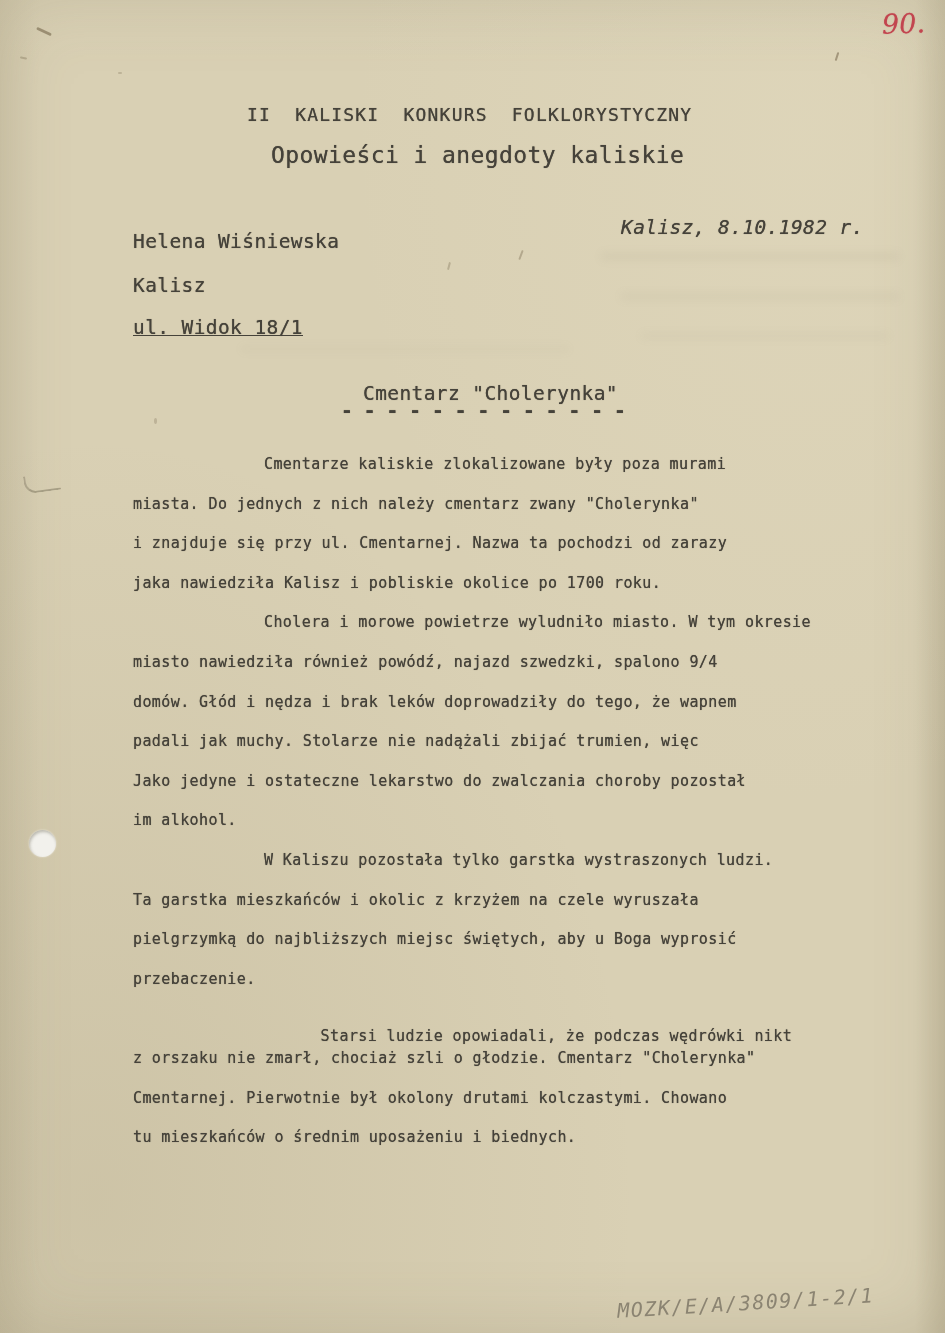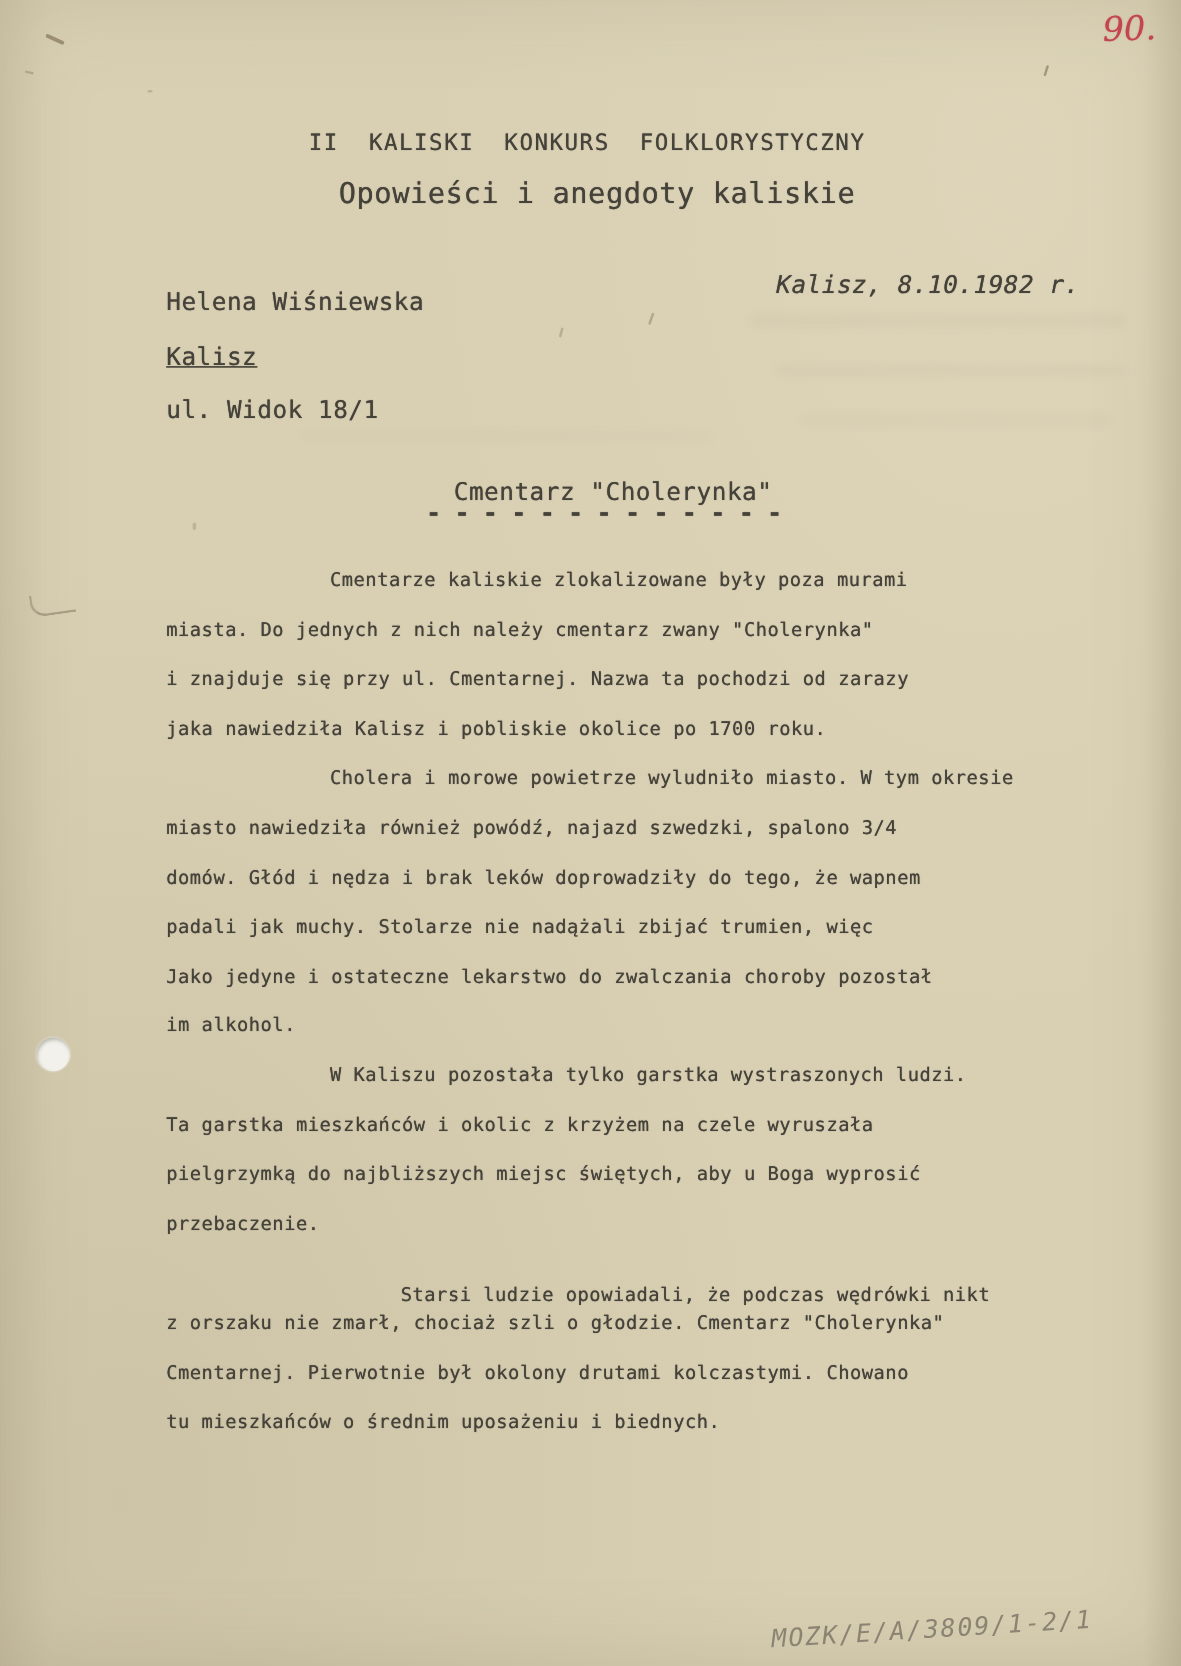--- a/index.html
+++ b/index.html
@@ -103,34 +103,34 @@
   <div class="ghost" style="left:240px;top:345px;width:330px;height:8px;opacity:.04;"></div>
 
   <div class="hole"></div>
 
   <div class="tw title" style="left:247px;top:104px;">II  KALISKI  KONKURS  FOLKLORYSTYCZNY</div>
   <div class="tw" style="left:271px;top:142px;font-size:23px;">Opowieści i anegdoty kaliskie</div>
 
   <div class="tw" style="left:621px;top:216px;font-style:italic;">Kalisz, 8.10.1982 r.</div>
 
   <div class="tw" style="left:133px;top:230px;text-align:right;">Helena Wiśniewska</div>
-  <div class="tw" style="left:133px;top:274px;text-decoration:underline;">Kalisz</div>
-  <div class="tw" style="left:133px;top:316px;">ul. Widok 18/1</div>
+  <div class="tw" style="left:133px;top:274px;">Kalisz</div>
+  <div class="tw" style="left:133px;top:316px;text-decoration:underline;">ul. Widok 18/1</div>
 
   <div class="tw" style="left:363px;top:382px;">Cmentarz "Cholerynka"</div>
   <div class="tw dashes" style="left:341px;top:399px;">-------------</div>
 
   <div class="bodytext">
     <div class="line indent">Cmentarze kaliskie zlokalizowane były poza murami</div>
     <div class="line">miasta. Do jednych z nich należy cmentarz zwany "Cholerynka"</div>
     <div class="line">i znajduje się przy ul. Cmentarnej. Nazwa ta pochodzi od zarazy</div>
     <div class="line">jaka nawiedziła Kalisz i pobliskie okolice po 1700 roku.</div>
 
     <div class="line indent">Cholera i morowe powietrze wyludniło miasto. W tym okresie</div>
-    <div class="line">miasto nawiedziła również powódź, najazd szwedzki, spalono 3/4</div>
+    <div class="line">miasto nawiedziła również powódź, najazd szwedzki, spalono 9/4</div>
     <div class="line">domów. Głód i nędza i brak leków doprowadziły do tego, że wapnem</div>
     <div class="line">padali jak muchy. Stolarze nie nadążali zbijać trumien, więc</div>
     <div class="line">Jako jedyne i ostateczne lekarstwo do zwalczania choroby pozostał</div>
     <div class="line">im alkohol.</div>
 
     <div class="line indent">W Kaliszu pozostała tylko garstka wystraszonych ludzi.</div>
     <div class="line">Ta garstka mieszkańców i okolic z krzyżem na czele wyruszała</div>
     <div class="line">pielgrzymką do najbliższych miejsc świętych, aby u Boga wyprosić</div>
     <div class="line">przebaczenie.</div>
 

